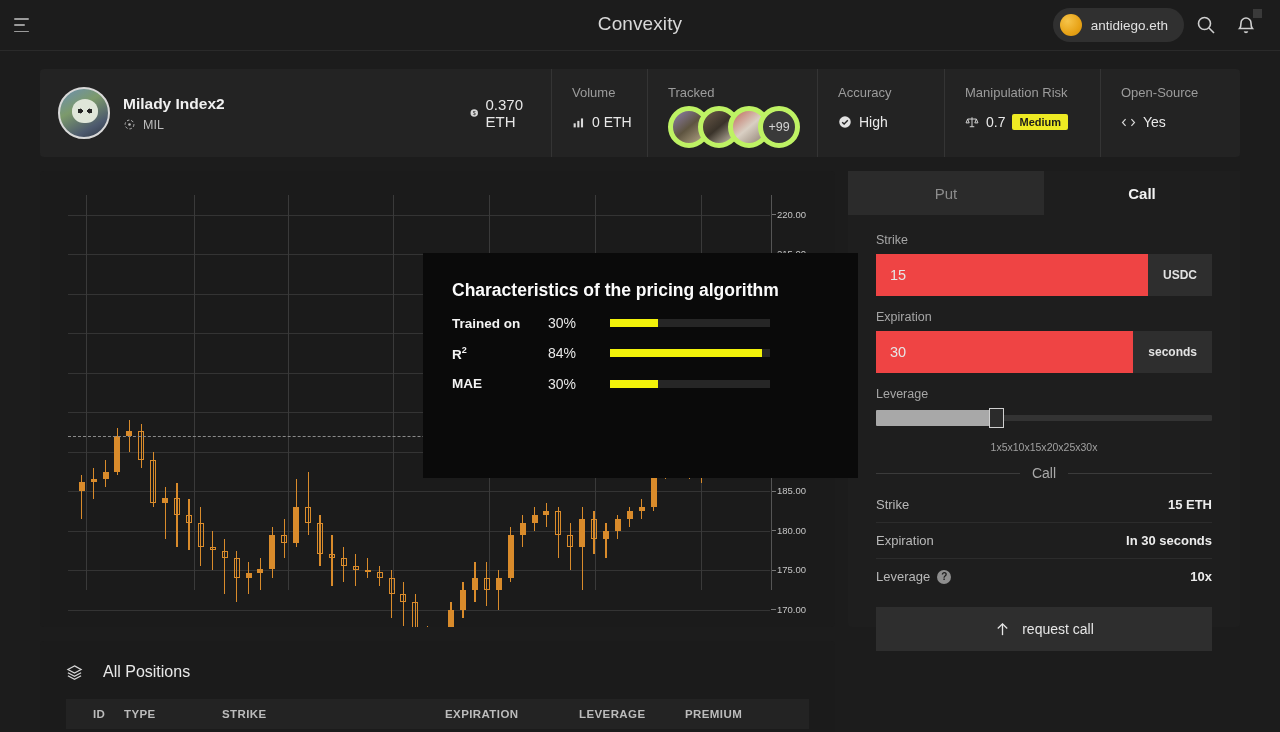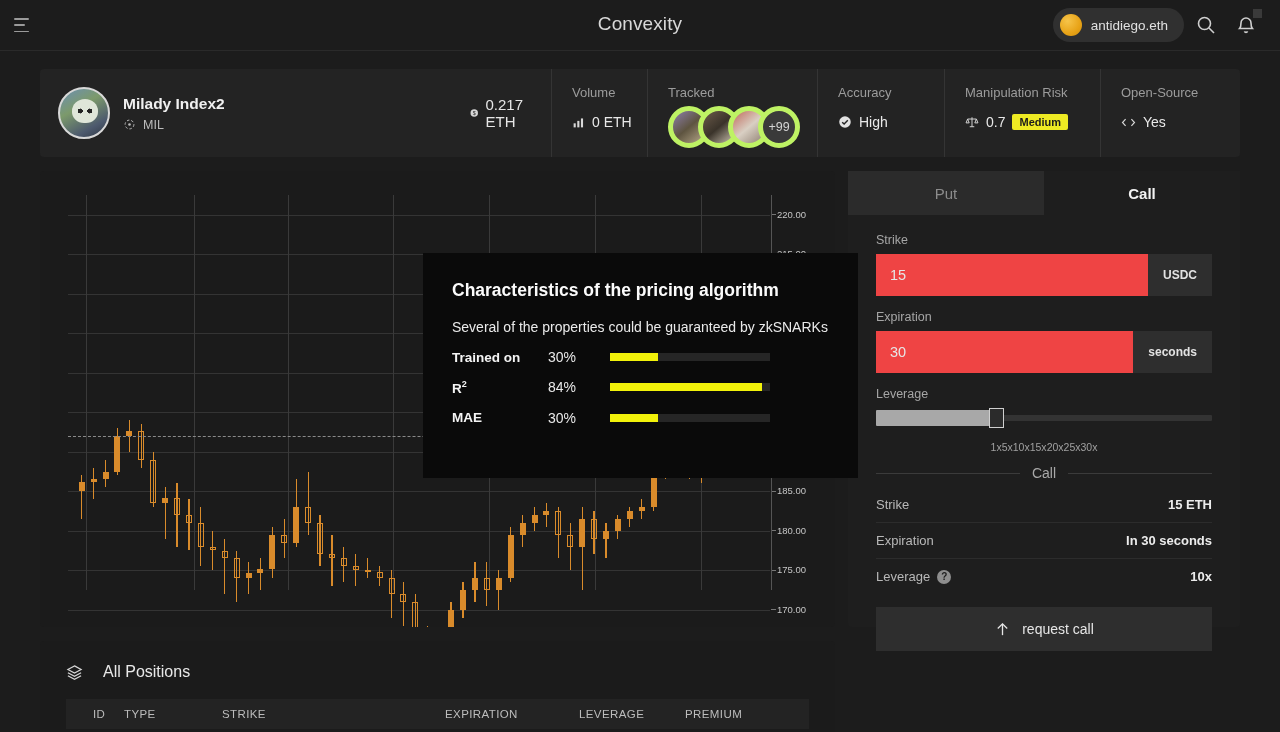--- a/index.html
+++ b/index.html
@@ -136,21 +136,21 @@
     align-items: center; justify-content: center; cursor: pointer; }
   .cta { margin-top: 13px; height: 44px; background: #2e2e2e; display: flex;
     align-items: center; justify-content: center; gap: 11px; cursor: pointer;
     font-size: 14px; color: #e6e6e6; }
 
   
   .pos-panel { position: absolute; left: 40px; top: 641px; width: 795px; height: 120px;
     background: #1b1b1b; border-radius: 4px; padding: 22px 26px 0 26px; }
   .pos-title { display: flex; align-items: center; gap: 20px; font-size: 16px; color: #e8e8e8; }
   .pos-table-head { margin-top: 18px; background: #232323; height: 30px; display: flex;
-    align-items: center; font-size: 11.5px; font-weight: normal; color: #bcbcbc; letter-spacing: .4px; }
+    align-items: center; font-size: 11.5px; font-weight: bold; color: #bcbcbc; letter-spacing: .4px; }
   .pos-table-head span { display: block; }
   .c-id { width: 58px; padding-left: 27px; }
   .c-type { width: 98px; }
   .c-strike { width: 223px; }
   .c-exp { width: 134px; }
   .c-lev { width: 106px; }
   .c-prem { width: 120px; }
 
   
   .modal {
@@ -208,21 +208,21 @@
         <span>MIL</span>
       </div>
     </div>
   </div>
 
   <div class="ic-price">
     <svg width="14" height="14" viewBox="0 0 16 16">
       <circle cx="8" cy="8" r="7" fill="#d6d6d6"></circle>
       <text x="8" y="11.6" font-size="10" font-family="Liberation Sans, sans-serif" fill="#232323" text-anchor="middle">$</text>
       </svg>
-    <span>0.217 ETH</span>
+    <span>0.370 ETH</span>
   </div>
 
   <div class="ic-stat w-volume">
     <div class="lbl">Volume</div>
     <div class="val">
       <svg width="13" height="13" viewBox="0 0 16 16">
         <rect x="2" y="9" width="2.6" height="5" fill="#d8d8d8"></rect>
         <rect x="6.5" y="6" width="2.6" height="8" fill="#d8d8d8"></rect>
         <rect x="11" y="3" width="2.6" height="11" fill="#d8d8d8"></rect>
         </svg>
@@ -508,21 +508,20 @@
     <span class="c-type">TYPE</span>
     <span class="c-strike">STRIKE</span>
     <span class="c-exp">EXPIRATION</span>
     <span class="c-lev">LEVERAGE</span>
     <span class="c-prem">PREMIUM</span>
   </div>
 </div>
 
 <div class="modal">
   <div class="modal-title">Characteristics of the pricing algorithm</div>
-  <div class="modal-sub">Several of the properties could be guaranteed by zkSNARKs</div>
   <div id="modal-metrics" style="margin-top:14px">
       <div class="metric">
         <div class="m-name">Trained on</div>
         <div class="m-val">30%</div>
         <div class="m-bar">
           <i style="width: 30%; background: rgb(242, 242, 10);"></i>
         </div>
       </div>
       <div class="metric">
         <div class="m-name">R<sup>2</sup></div>

